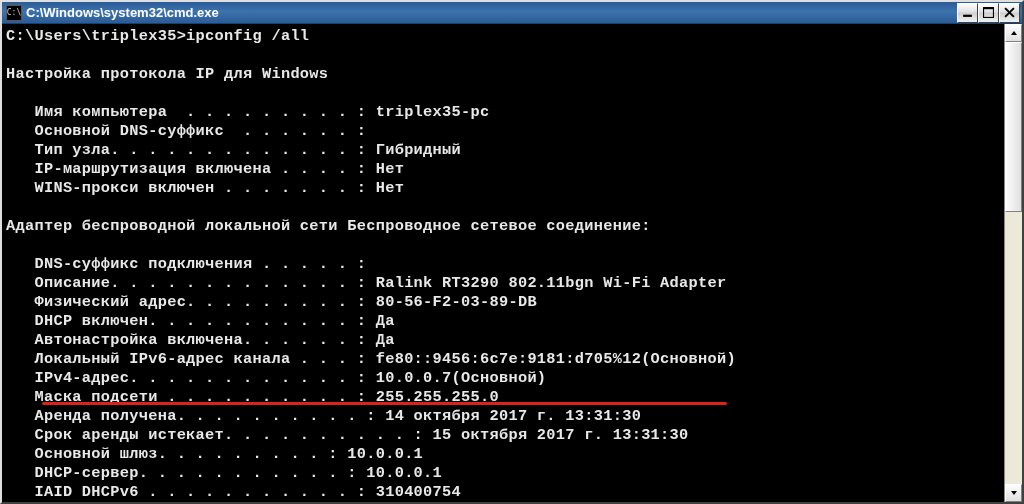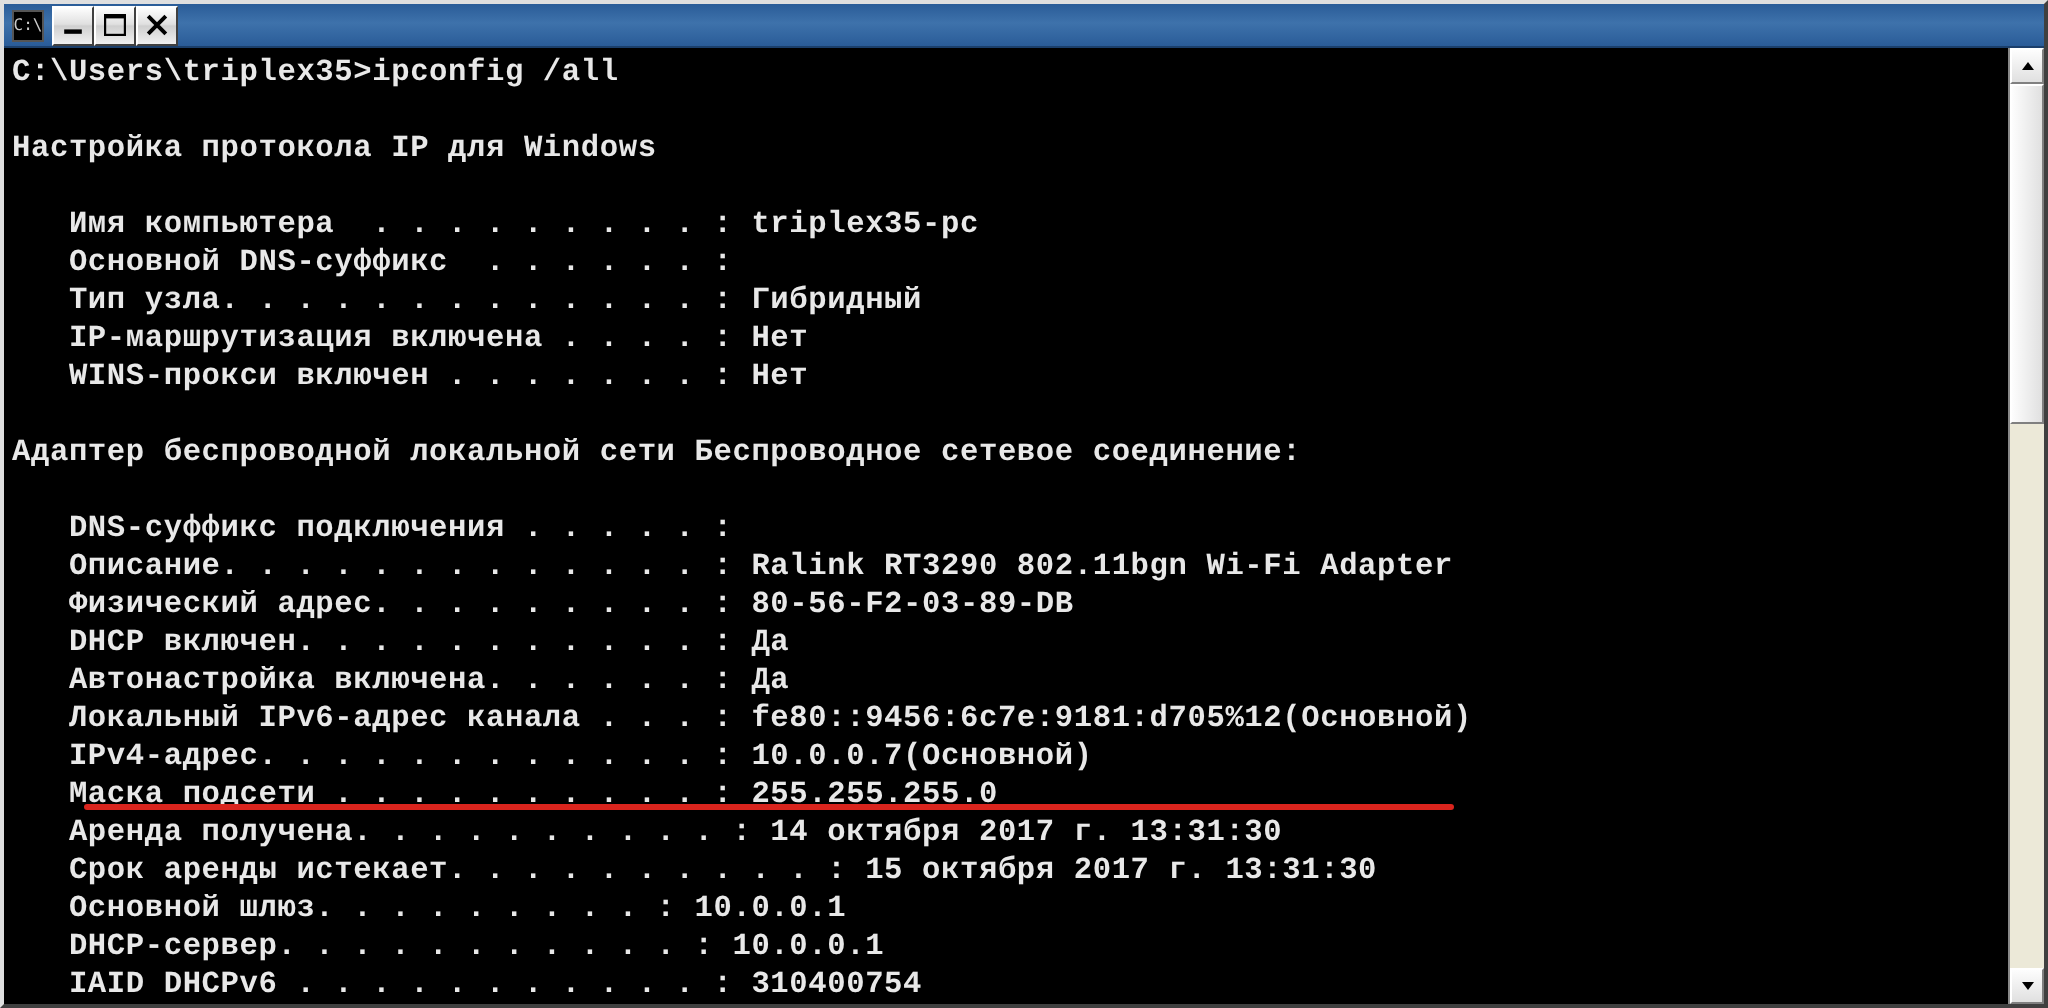--- a/index.html
+++ b/index.html
@@ -134,20 +134,21 @@
   }
 </style>
 </head>
 <body>
 
 <div class="window">
   <div class="titlebar">
     <div class="icon">
         <span>C:\</span>
       </div>
+    <div class="title">C:\Windows\system32\cmd.exe</div>
     <div class="win-buttons">
       <div class="win-btn">
         <svg viewBox="0 0 10 10">
             <rect x="1" y="7" width="8" height="2" fill="#000"></rect>
           </svg>
       </div>
       <div class="win-btn">
         <svg viewBox="0 0 10 10">
             <rect x="0.5" y="0.5" width="9" height="9" fill="none" stroke="#000" stroke-width="1"></rect>
             <rect x="0" y="0" width="10" height="2" fill="#000"></rect>

